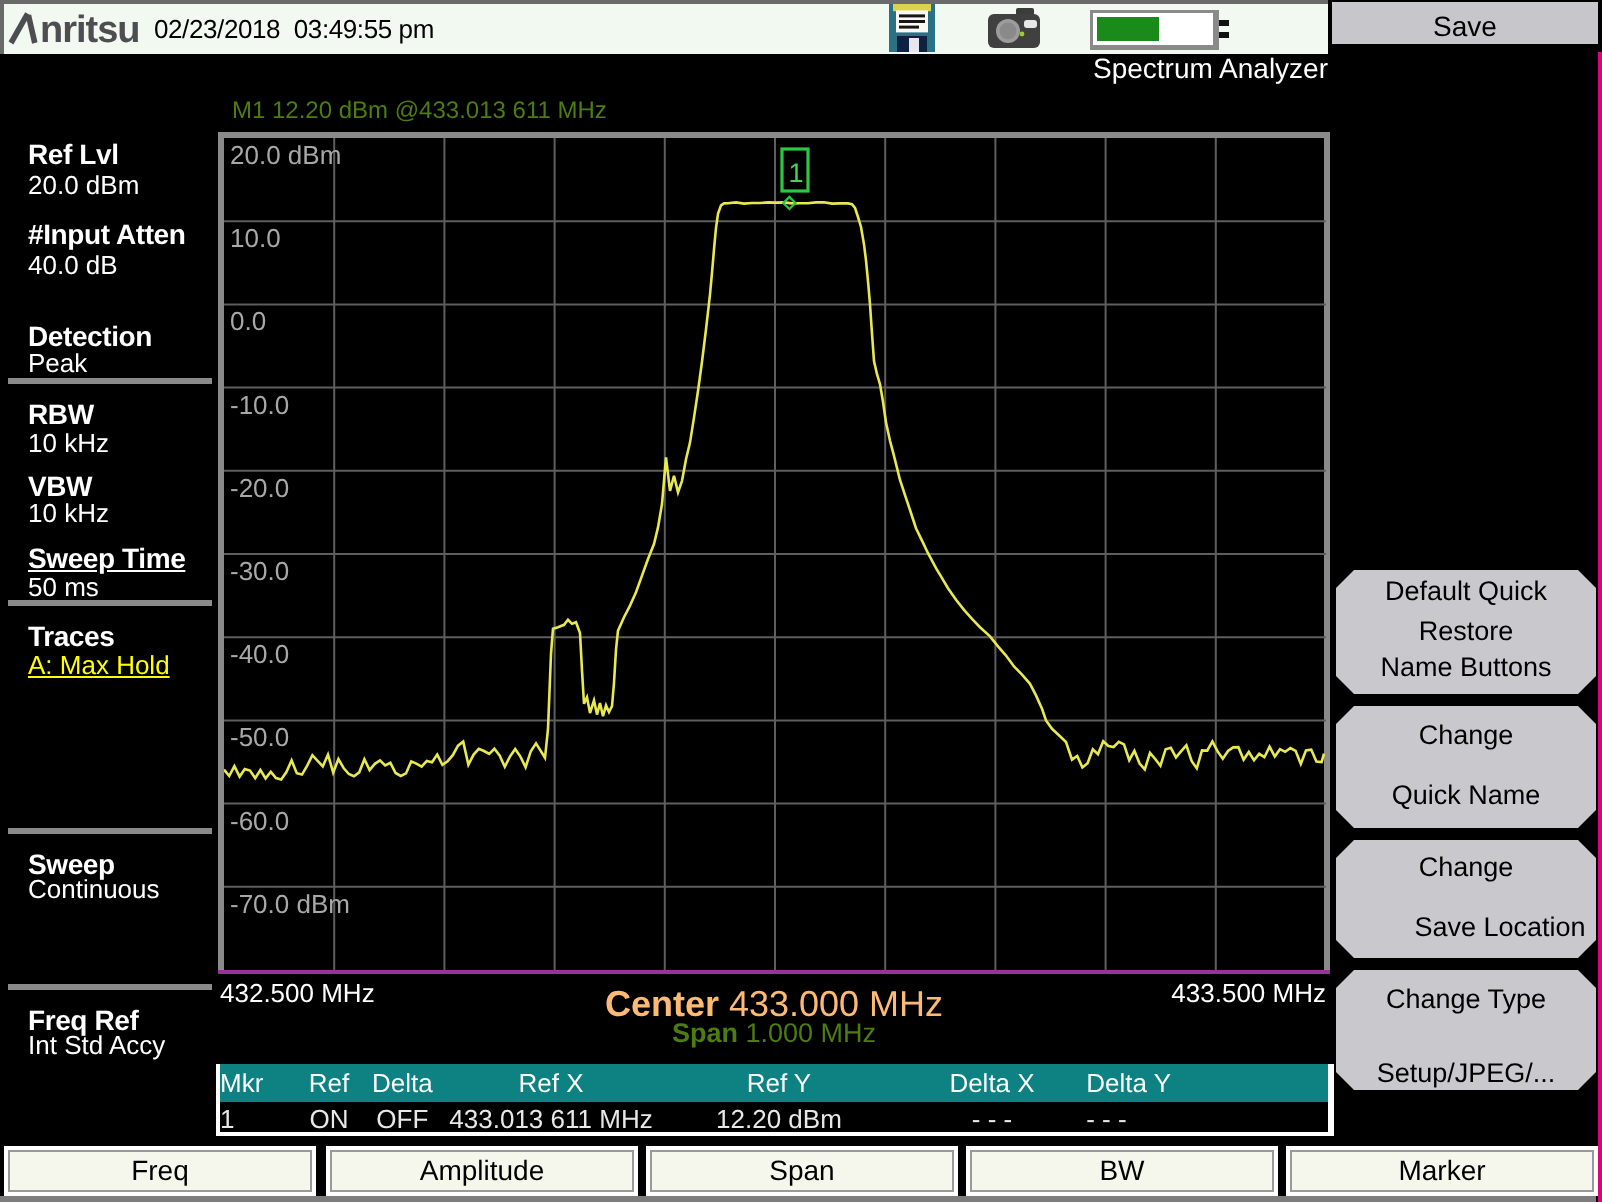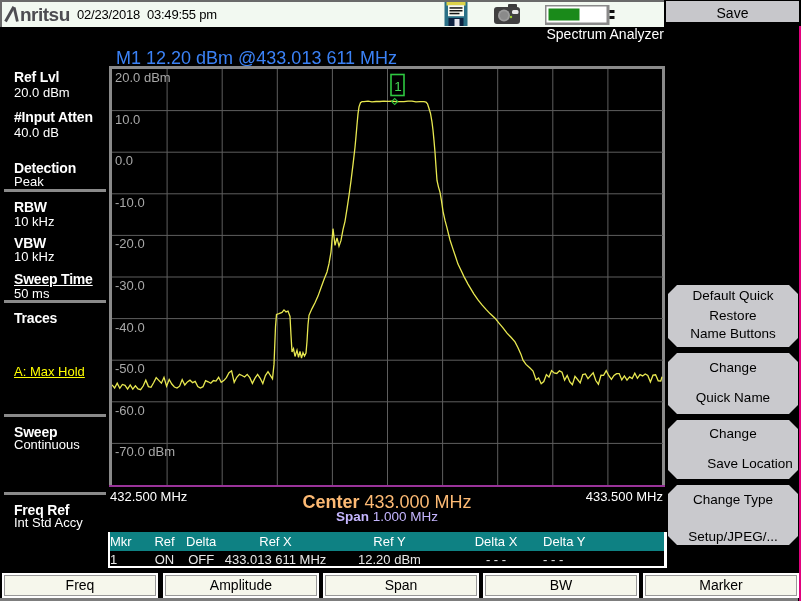--- a/index.html
+++ b/index.html
@@ -22,27 +22,27 @@
 
 
 .lbl { left:14px; color:#fff; font-weight:bold; font-size:14px; letter-spacing:-0.2px; white-space:nowrap; }
 .val { left:14px; color:#fff; font-size:13px; white-space:nowrap; }
 .sep { left:4px; width:102px; height:3px; background:#8a8a8a; }
 
 
 #plot { left:109px; top:66px; width:556px; height:419px; background:#000;
   border:3px solid #8a8a8a; border-bottom:none; }
 #plotbot { left:109px; top:485px; width:556px; height:2px; background:#993399; }
-#m1txt { left:116px; top:48px; color:#3b82f6; font-size:18px;text-align:center; }
+#m1txt { left:116px; top:48px; color:#4d7c0f; font-size:12px;text-align:center; }
 
 
 #xleft { left:110px; top:489px; color:#fff; font-size:13px; }
 #xright { left:470px; top:489px; width:193px; color:#fff; font-size:13px; text-align:right; }
 #xcenter { left:217px; top:492px; width:340px; color:#fdba74; font-size:18px; text-align:center; }
-#xspan { left:217px; top:509px; width:340px; color:#c4b5fd; font-size:13.5px; text-align:center; }
+#xspan { left:217px; top:509px; width:340px; color:#4d7c0f; font-size:13.5px; text-align:center; }
 b.semi { font-weight:bold; }
 
 
 #mtable { left:108px; top:532px; width:559px; }
 #mthead { display:flex; background:#0e8183; color:#fff; font-size:13px; height:19px;
   line-height:19px; border-left:2px solid #fff; border-right:3px solid #fff; }
 #mtrow { display:flex; background:#000; color:#e8e8e8; font-size:13px; height:17px;
   line-height:17px; border-left:2px solid #fff; border-right:3px solid #fff;
   border-bottom:2px solid #fff; }
 .c1{width:38px;text-align:left;} .c2{width:34px;text-align:center;}
@@ -112,21 +112,21 @@
   <div class="abs val" style="top:174px;">Peak</div>
   <div class="abs sep" style="top:189px;"></div>
   <div class="abs lbl" style="top:199px;">RBW</div>
   <div class="abs val" style="top:214px;">10 kHz</div>
   <div class="abs lbl" style="top:235px;">VBW</div>
   <div class="abs val" style="top:249px;">10 kHz</div>
   <div class="abs lbl" style="top:271px;text-decoration:underline;">Sweep Time</div>
   <div class="abs val" style="top:286px;">50 ms</div>
   <div class="abs sep" style="top:300px;"></div>
   <div class="abs lbl" style="top:310px;">Traces</div>
-  <div class="abs val" style="top:325px; color:#ffff00; text-decoration:underline;margin-top:39px;">A: Max Hold</div>
+  <div class="abs val" style="top:325px; color:#ffff00; text-decoration:underline;">A: Max Hold</div>
   <div class="abs sep" style="top:414px;"></div>
   <div class="abs lbl" style="top:424px;">Sweep</div>
   <div class="abs val" style="top:437px;">Continuous</div>
   <div class="abs sep" style="top:492px;"></div>
   <div class="abs lbl" style="top:502px;">Freq Ref</div>
   <div class="abs val" style="top:515px;">Int Std Accy</div>
 
   <div class="abs" id="m1txt">M1 12.20 dBm @433.013 611 MHz</div>
 
   <div class="abs" id="plot"></div>

